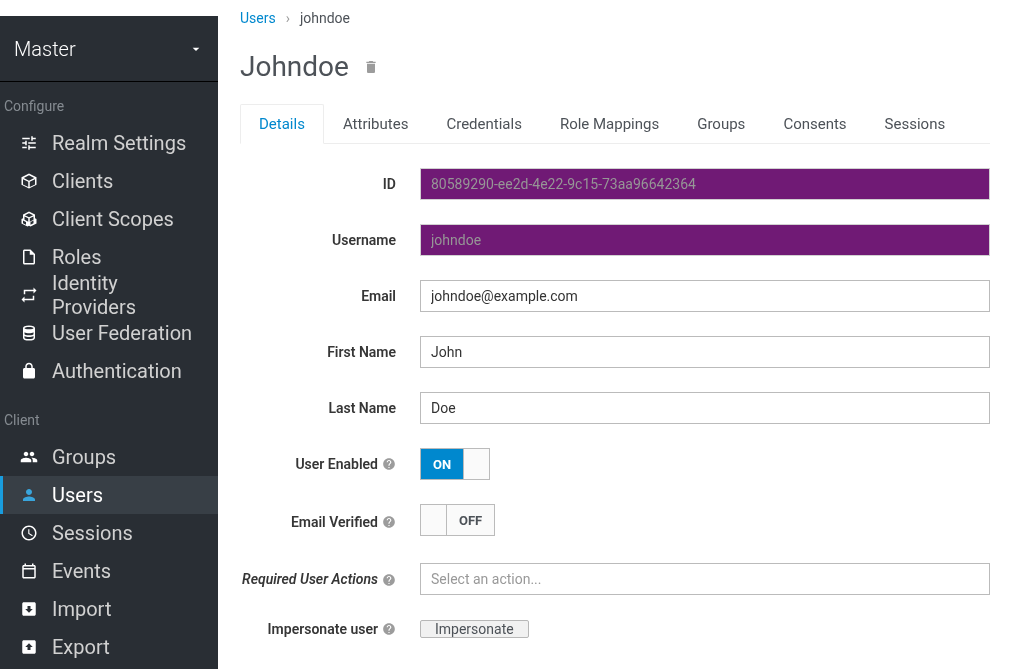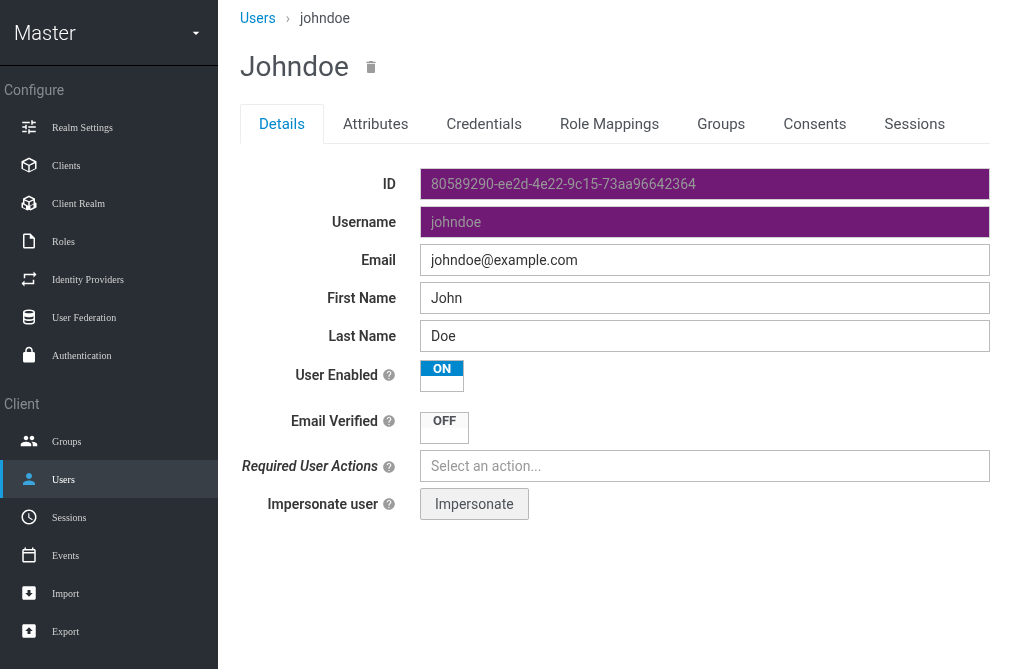--- a/index.html
+++ b/index.html
@@ -1,66 +1,66 @@
 <!DOCTYPE html>
 <html><head>
   <meta charset="utf-8">
   <style>
     * { margin: 0; padding: 0; box-sizing: border-box; font-family: -apple-system, BlinkMacSystemFont, "Segoe UI", Roboto, "Helvetica Neue", Arial, sans-serif; }
     body { display: flex; width: 1012px; height: 669px; overflow: hidden; background: #fff; }
     
-    .sidebar { width: 218px; background: #292e34; color: #fff; display: flex; flex-direction: column; flex-shrink: 0; }
+    .sidebar { width: 218px; background: #292e34; color: #fff; display: flex; flex-direction: column; flex-shrink: 0; margin-top: 16px; }
     .realm-selector { display: flex; align-items: center; justify-content: space-between; padding: 8px 14px; height: 66px; border-bottom: 1px solid #000; }
     .realm-selector span { font-size: 20px; font-weight: 300; color: #fff; }
     .chevron { width: 16px; height: 16px; fill: #fff; }
     
     .section-header { font-size: 14px; color: #858B91; padding: 10px 0 10px 4px; font-weight: 400; }
     .section-header.configure { padding-top: 16px; }
     
     .nav-item { display: flex; align-items: center; padding: 8px 14px 8px 20px; cursor: pointer; height: 38px; }
     .nav-item.active { background: #383f46; border-left: 3px solid #199dde; padding-left: 17px; }
     .nav-icon { width: 18px; height: 18px; margin-right: 14px; fill: #72767b; flex-shrink: 0; display: inline-flex; align-items: center; justify-content: center; }
     .nav-item.active .nav-icon { fill: #39a5dc; }
-    .nav-label { font-size: 10px; color: #d1d1d1; font-weight: 400; font-family: Liberation Serif, serif; }
+    .nav-label { font-size: 20px; color: #d1d1d1; font-weight: 400; }
     .nav-item.active .nav-label { color: #fff; }
     
     .main { flex: 1; background: #fff; overflow: auto; }
     .breadcrumb { display: flex; align-items: center; padding: 10px 22px; font-size: 14px; gap: 10px; }
     .breadcrumb a { color: #0088ce; text-decoration: none; }
     .breadcrumb .sep { color: #9c9c9c; }
     .breadcrumb .current { color: #4d5258; }
     
     .title-row { display: flex; align-items: center; padding: 14px 22px 20px; gap: 14px; }
     .title-row h1 { font-size: 28px; font-weight: 400; color: #4d5258; }
     .trash-icon { width: 16px; height: 18px; fill: #9c9c9c; cursor: pointer; }
     
     .tabs { display: flex; border-bottom: 1px solid #ededed; margin: 0 22px; }
     .tab { padding: 10px 18px; font-size: 15px; color: #4d5258; cursor: pointer; border: 1px solid transparent; border-bottom: none; position: relative; top: 1px; }
     .tab.active { color: #0088ce; border-color: #ededed; border-bottom: 1px solid #fff; background: #fff; border-radius: 2px 2px 0 0; }
     
     .form { padding: 24px 22px; }
-    .form-row { display: flex; align-items: center; margin-bottom: 6px; }
+    .form-row { display: flex; align-items: center; margin-bottom: 24px; }
     .form-row.align-top { align-items: flex-start; }
     .form-label { width: 180px; text-align: right; padding-right: 24px; font-size: 14px; font-weight: 600; color: #363636; display: flex; align-items: center; justify-content: flex-end; gap: 4px; }
     .form-row.align-top .form-label { padding-top: 6px; }
     .form-label .multiline { display: inline-block; text-align: right; line-height: 1.5; font-style: italic; }
     .help-icon { width: 14px; height: 14px; fill: #9c9c9c; }
     .form-control { flex: 1; }
     .input { width: 100%; height: 32px; padding: 4px 10px; border: 1px solid #bbb; font-size: 14px; color: #333; background: #fff; }
     .input[readonly] { background: #701a75; color: #969696; border-color: #d1d1d1; }
     .input::placeholder { color: #999; }
     .static-text { font-size: 14px; color: #4d5258; padding: 4px 0; }
     
-    .toggle { display: inline-flex; height: 32px; border: 1px solid #bbb; cursor: pointer; flex-direction: column; }
+    .toggle { display: inline-flex; height: 32px; border: 1px solid #bbb; cursor: pointer; }
     .toggle-on { background: #0088ce; color: #fff; padding: 0 12px; display: flex; align-items: center; font-size: 13px; font-weight: bold; }
     .toggle-off-bg { background: #fafafa; color: #4d5258; padding: 0 12px; display: flex; align-items: center; font-size: 13px; font-weight: bold; }
     .toggle-handle { width: 26px; background: #fafafa; border-left: 1px solid #bbb; }
     .toggle.off .toggle-handle { border-left: none; border-right: 1px solid #bbb; }
     
-    .btn { height: 32px; padding: 0 14px; border: 1px solid #b7b7b7; background: #f1f1f1; font-size: 14px; color: #4d5258; cursor: pointer; border-radius: 2px; }
+    .btn { height: 18px; padding: 0 14px; border: 1px solid #b7b7b7; background: #f1f1f1; font-size: 14px; color: #4d5258; cursor: pointer; border-radius: 2px; }
   </style>
 </head>
 <body>
 
 <div class="sidebar">
   <div class="realm-selector">
     <span>Master</span>
     <svg class="chevron" viewBox="0 0 24 24">
         <path d="M7 10l5 5 5-5z"></path>
       </svg>
@@ -83,21 +83,21 @@
         </svg>
       </span>
     <span class="nav-label">Clients</span>
   </div>
   <div class="nav-item">
     <span class="nav-icon">
         <svg viewBox="0 0 24 24" fill="currentColor">
           <path d="M12 2L4 6v5l-2 1v6l8 4 2-1 2 1 8-4v-6l-2-1V6l-8-4zm0 2.2L17.5 7 12 9.8 6.5 7 12 4.2zM6 8.5l5 2.5v4.5L6 13V8.5zm7 2.5l5-2.5V13l-5 2.5V11zm-9 3l4 2v3.5l-4-2V14zm14 0v3.5l-4 2V16l4-2z"></path>
         </svg>
       </span>
-    <span class="nav-label">Client Realm</span>
+    <span class="nav-label">Client Scopes</span>
   </div>
   <div class="nav-item">
     <span class="nav-icon">
         <svg viewBox="0 0 24 24" fill="currentColor">
           <path d="M14 2H6c-1.1 0-2 .9-2 2v16c0 1.1.9 2 2 2h12c1.1 0 2-.9 2-2V8l-6-6zm4 18H6V4h7v5h5v11z"></path>
         </svg>
       </span>
     <span class="nav-label">Roles</span>
   </div>
   <div class="nav-item">

